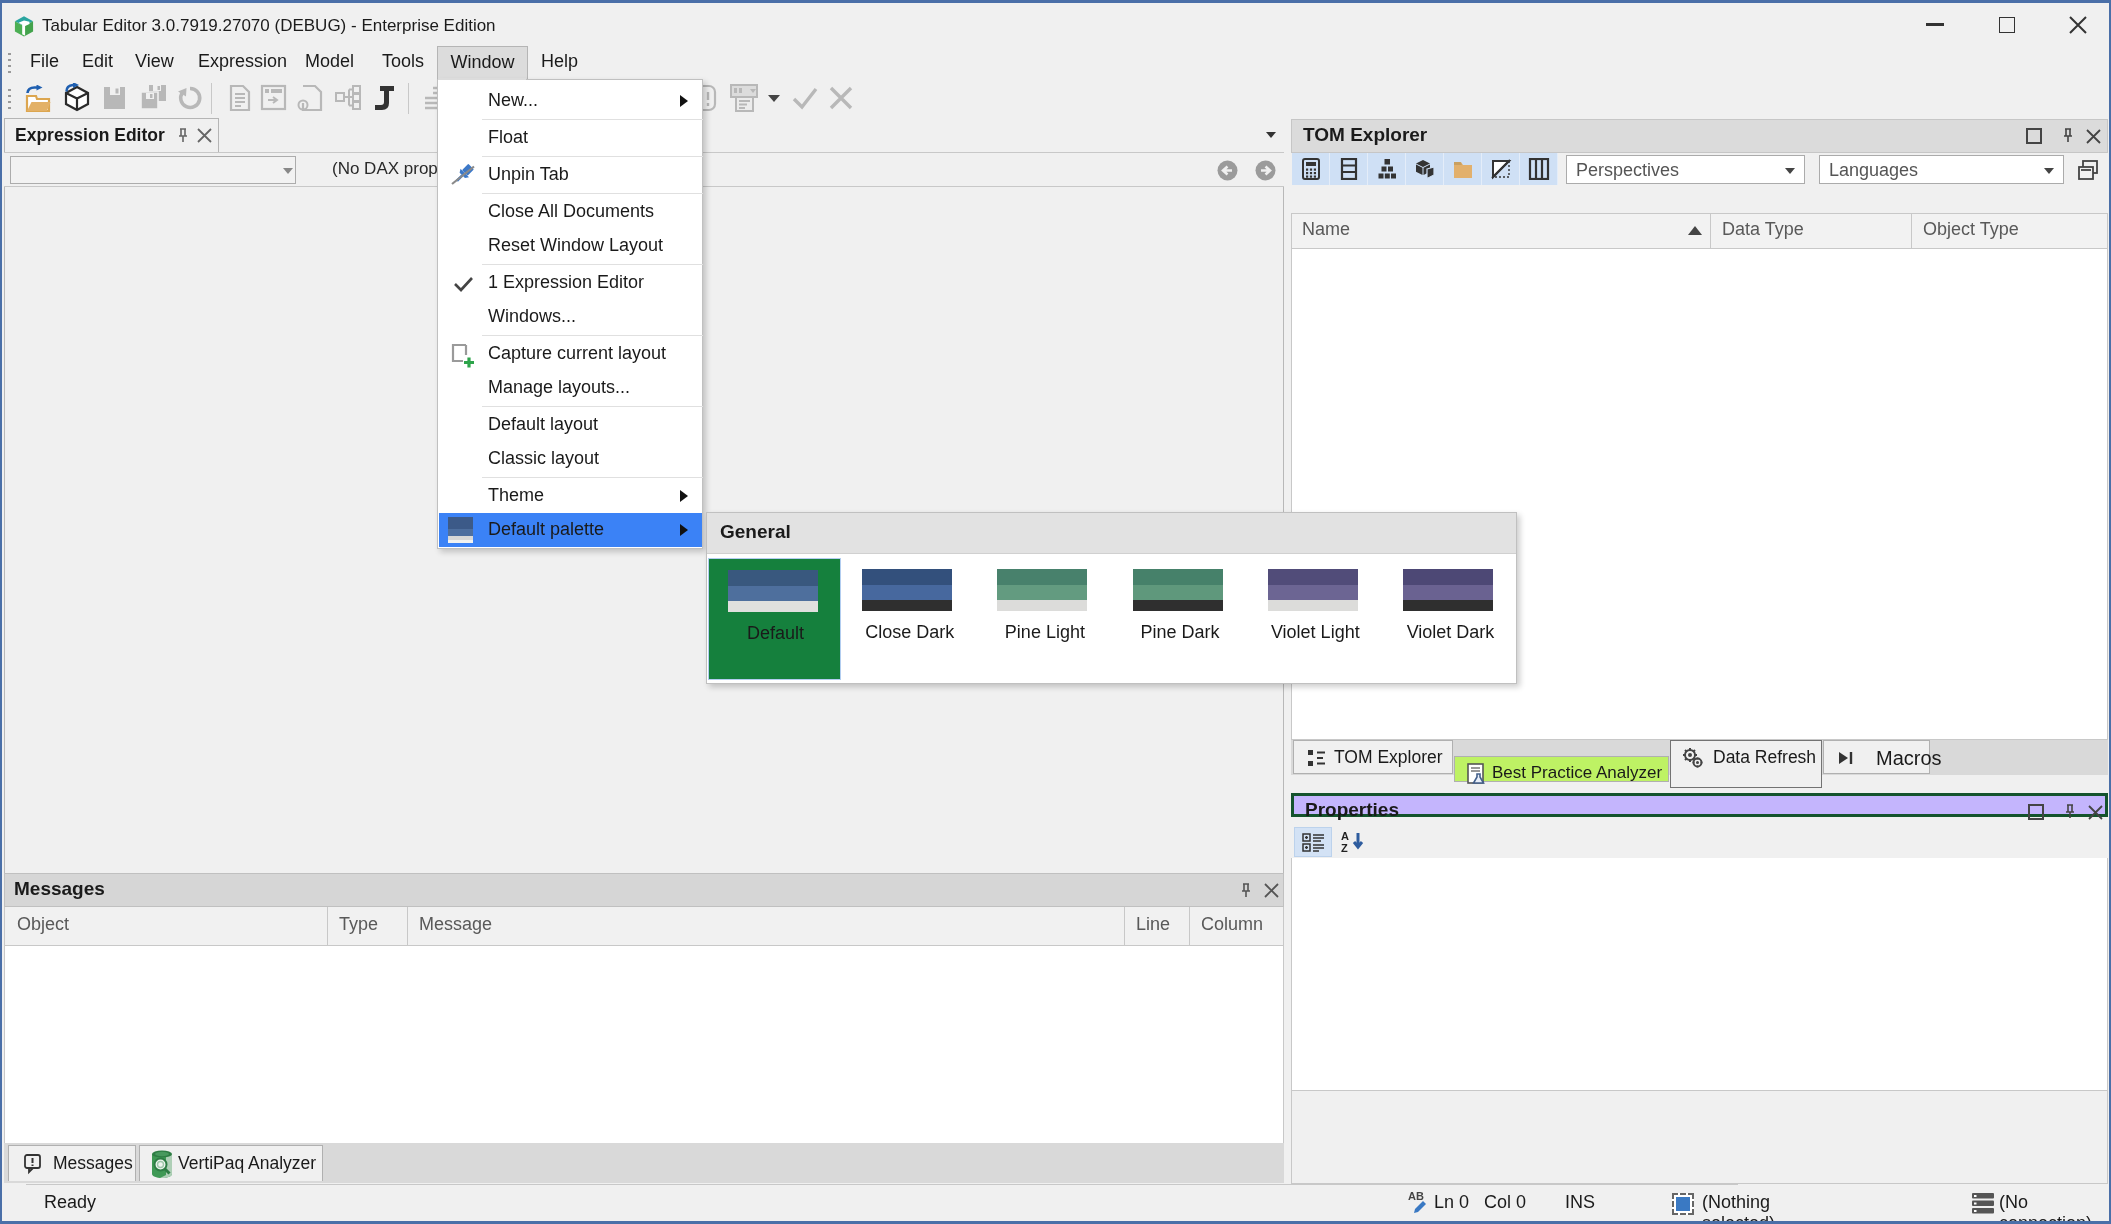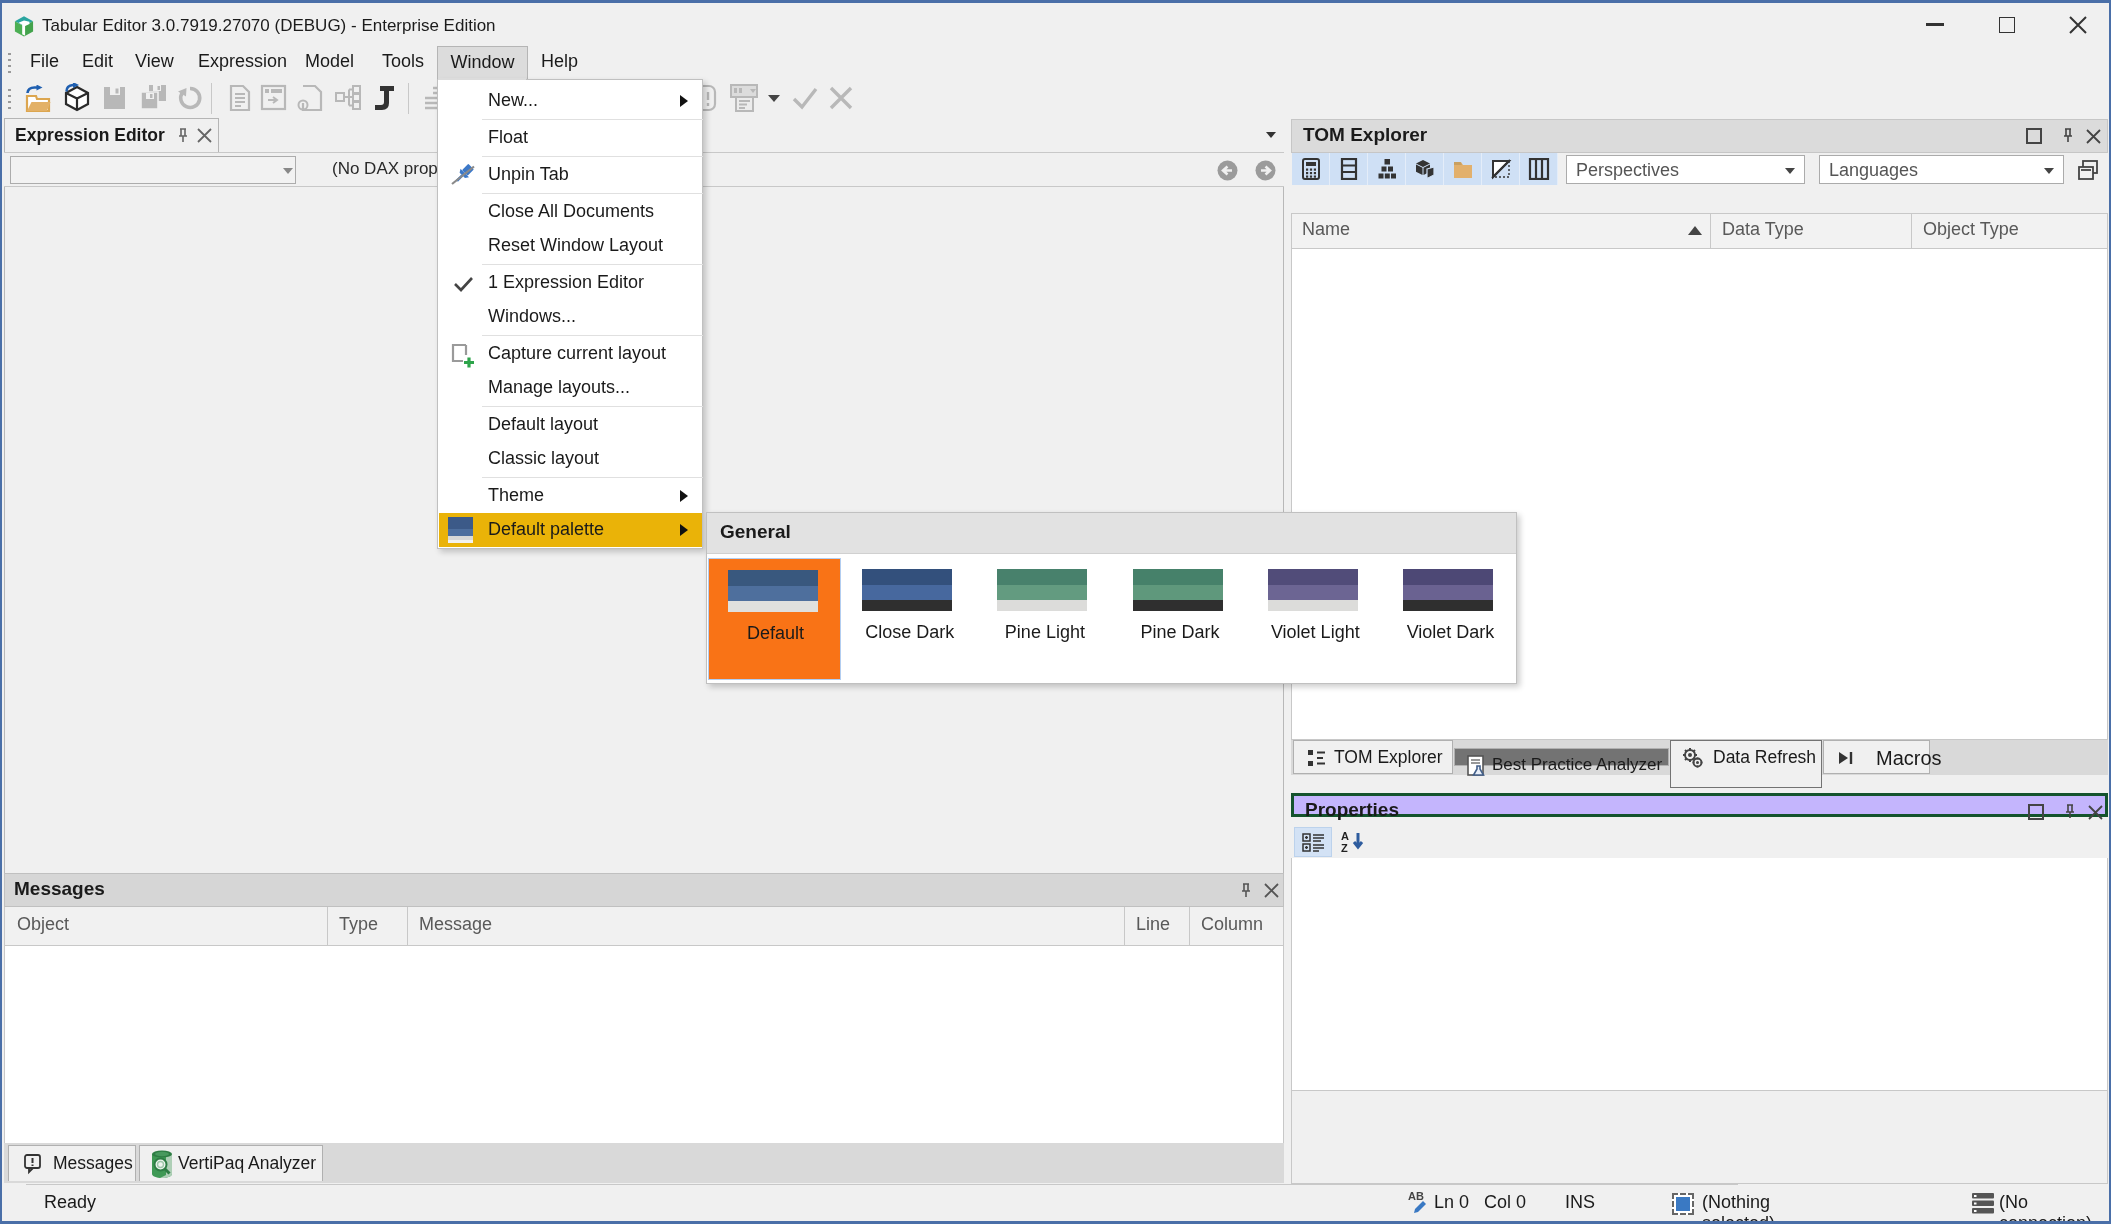--- a/index.html
+++ b/index.html
@@ -312,21 +312,21 @@
 
   <div class="abs" style="left:0;top:622px;width:817px;height:35px;background:#d9d9d9;">
     <div class="abs" style="left:2px;top:0px;width:160px;height:34px;background:#f0f0f0;border:1px solid #b0b0b0;">
       <svg class="abs" style="left:12px;top:7px;" width="21" height="21" viewBox="0 0 21 21">
         <rect x="2" y="2" width="5" height="5" fill="#333"></rect>
           <rect x="2" y="13" width="5" height="5" fill="#333"></rect>
         <path d="M11 4.5 h8 M11 15.5 h8 M11 10 h6" stroke="#333" stroke-width="2"></path>
       </svg>
       <div class="abs" style="left:40px;top:6px;font-size:17.5px;white-space:nowrap;">TOM Explorer</div>
     </div>
-    <div class="abs" style="left:163px;top:8px;width:215px;height:18px;background:#737373;border:1px solid #b0b0b0;">
+    <div class="abs" style="left:163px;top:16px;width:215px;height:26px;background:#bef264;border:1px solid #b0b0b0;">
       <svg class="abs" style="left:10px;top:5px;" width="24" height="24" viewBox="0 0 24 24">
         <rect x="3" y="2" width="15" height="19" fill="#fff" stroke="#555" stroke-width="1.6"></rect>
         <path d="M6 6 h9 M6 9 h9" stroke="#777" stroke-width="1.4"></path>
         <path d="M12 12 v3 l-3.5 6 h10 L15 15 v-3 z" fill="#e8eef8" stroke="#44608a" stroke-width="1.6"></path>
       </svg>
       <div class="abs" style="left:37px;top:6px;font-size:17px;white-space:nowrap;">Best Practice Analyzer</div>
     </div>
     <div class="abs" style="left:379px;top:0px;width:152px;height:48px;background:#f0f0f0;border:1px solid #737373;">
       <svg class="abs" style="left:10px;top:5px;" width="24" height="24" viewBox="0 0 24 24">
         <circle cx="9" cy="9" r="5" fill="none" stroke="#444" stroke-width="2"></circle>
@@ -460,40 +460,40 @@
       <div class="abs" style="left:49px;top:6px;font-size:18px;">Default layout</div>
     </div>
     <div class="abs" style="left:1px;top:362px;width:263px;height:34px;">
       <div class="abs" style="left:49px;top:6px;font-size:18px;">Classic layout</div>
     </div>
     <div class="abs" style="left:44px;top:397px;width:221px;height:1px;background:#e0e0e0;"></div>
     <div class="abs" style="left:1px;top:399px;width:263px;height:34px;">
       <div class="abs" style="left:49px;top:6px;font-size:18px;">Theme</div>
       <div class="abs" style="left:241px;top:11px;width:0;height:0;border:6px solid transparent;border-left:8px solid #111;"></div>
     </div>
-    <div class="abs" style="left:1px;top:433px;width:263px;height:34px;background:#eab308;">
+    <div class="abs" style="left:1px;top:433px;width:263px;height:34px;background:#3b82f6;">
       <div class="abs" style="left:49px;top:6px;font-size:18px;">Default palette</div>
       <div class="abs" style="left:241px;top:11px;width:0;height:0;border:6px solid transparent;border-left:8px solid #111;"></div>
       <div class="abs" style="left:9px;top:4px;width:25px;height:26px;">
         <div class="abs" style="left:0;top:0;width:25px;height:12px;background:#3c5a88;"></div>
         <div class="abs" style="left:0;top:12px;width:25px;height:7px;background:#4e6f9e;"></div>
         <div class="abs" style="left:0;top:19px;width:25px;height:4px;background:#d9d9d7;"></div>
         <div class="abs" style="left:0;top:23px;width:25px;height:3px;background:#f2f2f0;"></div>
       </div>
     </div>
   </div>
 
 <div class="abs" style="left:438px;top:78px;width:88px;height:2px;background:#dcdcdc;z-index:62;"></div>
 
 <div class="abs" id="palmenu" style="left:706px;top:512px;width:811px;height:172px;background:#ffffff;border:1px solid #c0c0c0;box-shadow:3px 3px 6px rgba(0,0,0,0.2);z-index:61;">
   <div class="abs" style="left:0;top:0;width:809px;height:41px;background:#e2e2e2;border-bottom:1px solid #d0d0d0;">
     <div class="abs" style="left:13px;top:8px;font-weight:bold;font-size:19px;">General</div>
   </div>
   <div id="tiles">
-      <div class="abs" style="left:1px;top:45px;width:133px;height:122px;background:#f97316;border:1px solid #b2cdf0;">
+      <div class="abs" style="left:1px;top:45px;width:133px;height:122px;background:#15803d;border:1px solid #b2cdf0;">
         <div class="abs" style="left:19px;top:11px;width:90px;height:42px;">
           <div class="abs" style="left:0;top:0;width:90px;height:16px;background:#39587e;"></div>
           <div class="abs" style="left:0;top:16px;width:90px;height:15px;background:#4e6f9d;"></div>
           <div class="abs" style="left:0;top:31px;width:90px;height:11px;background:#e0e0de;"></div>
         </div>
         <div class="abs" style="left:0;top:64px;width:133px;text-align:center;font-size:18px;">Default</div>
       </div>
       <div class="abs" style="left:136.2px;top:45px;width:133px;height:122px;">
         <div class="abs" style="left:19px;top:11px;width:90px;height:42px;">
           <div class="abs" style="left:0;top:0;width:90px;height:16px;background:#33507c;"></div>

